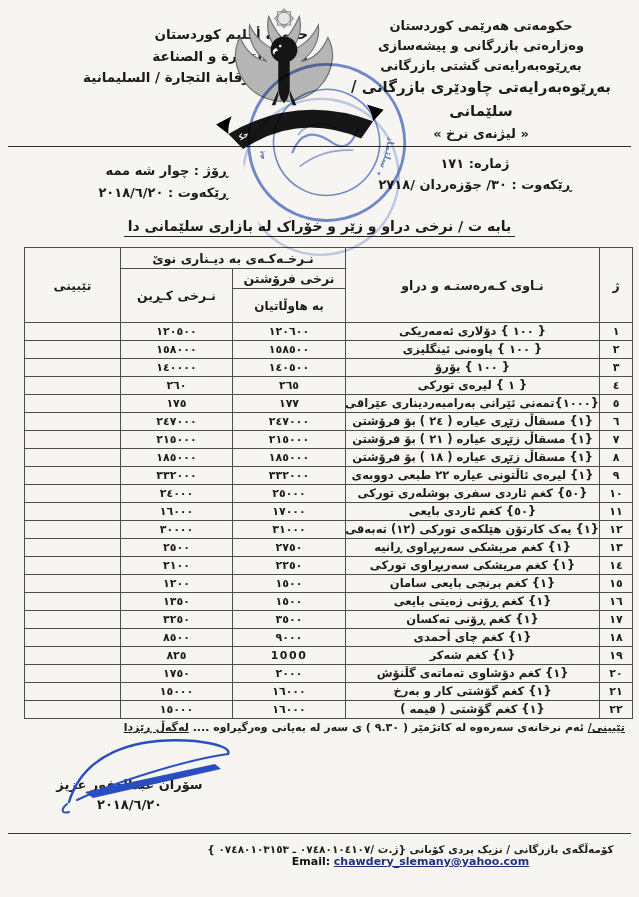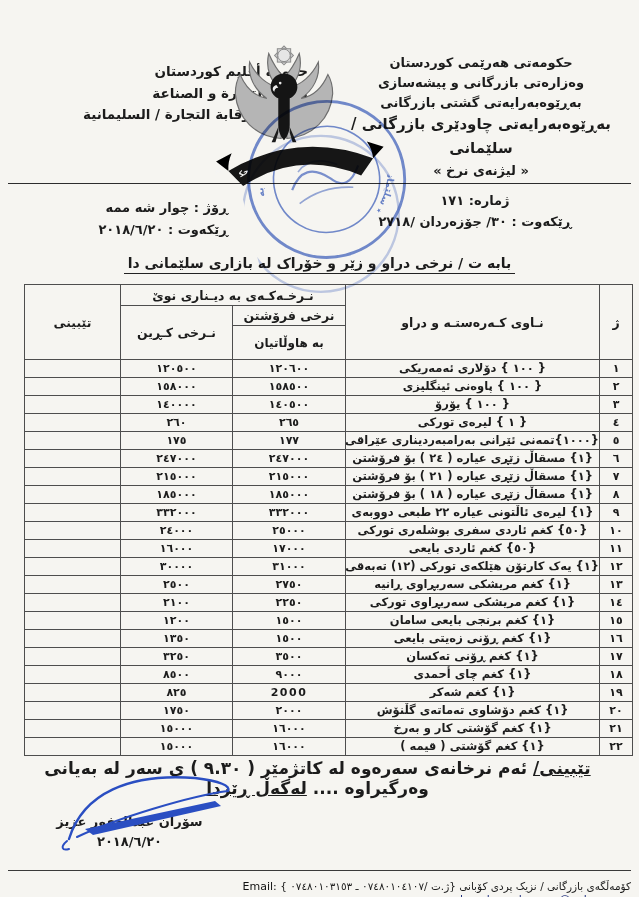--- a/index.html
+++ b/index.html
@@ -4,21 +4,21 @@
 <style>
   * { margin:0; padding:0; box-sizing:border-box; }
   html,body { width:639px; height:897px; }
   body {
     font-family:"DejaVu Sans", sans-serif;
     background:#f6f5f1;
     color:#1c1c1c;
     position:relative;
     overflow:hidden;
   }
-  .page { position:absolute; inset:0;margin-top:37px; }
+  .page { position:absolute; inset:0; }
 
   
   .hdr-right {
     position:absolute; top:16px; right:8px; width:300px;
     text-align:center; font-weight:bold; font-size:13px; line-height:1.55;
   }
   .hdr-right .l4 { font-size:15px; font-weight:bold; }
   .hdr-right .l5 { font-size:13px; margin-top:1px; }
   .hdr-left {
     position:absolute; top:24px; left:28px; width:280px;
@@ -59,31 +59,31 @@
   thead th { font-size:12.5px; text-align:center; }
   thead tr.h1 th { height:21px; }
   thead tr.h2 th { height:20px; }
   thead tr.h3 th { height:34px; font-size:12px; }
   tbody td { height:17.8px; font-size:11.5px; text-align:center; line-height:17px; }
   tbody td.num { font-size:11px; letter-spacing:1.5px; }
   tbody td.no  { font-size:11px; }
 
   
   .note { position:absolute; top:721px; right:14px; left:10px;
-          text-align:center; font-weight:bold; font-size:17px; direction:rtl; }
+          text-align:right; font-weight:bold; font-size:11px; direction:rtl; }
   .note .u { text-decoration:underline; }
   .sig-swoosh { position:absolute; top:728px; left:55px; width:215px; height:92px; z-index:6; }
   .sig-block { position:absolute; top:775px; left:22px; width:215px;
                text-align:center; font-weight:bold; font-size:13px; line-height:1.55; }
 
   .rule-bottom { position:absolute; top:833px; left:8px; right:8px;
                  border-top:1.2px solid #3a3a3a; }
 
   .footer { position:absolute; top:843px; right:8px; left:190px;
-            direction:rtl; font-size:10.5px; font-weight:normal; }
+            direction:rtl; text-align:center; font-size:10.5px; font-weight:bold; }
   .footer .email { direction:ltr; unicode-bidi:embed; color:#20307e;
                    text-decoration:underline; font-size:11px; }
   .footer .email-label { direction:ltr; unicode-bidi:embed; color:#111; font-size:11px; }
 </style>
 </head>
 <body>
 
 <div class="page">
 
   <div class="hdr-right">
@@ -331,21 +331,21 @@
             <td class="no">١٨</td>
             <td>{١} کغم چای أحمدی</td>
             <td class="num">٩٠٠٠</td>
             <td class="num">٨٥٠٠</td>
             <td></td>
           </tr>
 
           <tr>
             <td class="no">١٩</td>
             <td>{١} کغم شەکر</td>
-            <td class="num">2000</td>
+            <td class="num">1000</td>
             <td class="num">٨٢٥</td>
             <td></td>
           </tr>
 
           <tr>
             <td class="no">٢٠</td>
             <td>{١} کغم دۆشاوی تەماتەی گڵنۆش</td>
             <td class="num">٢٠٠٠</td>
             <td class="num">١٧٥٠</td>
             <td></td>

